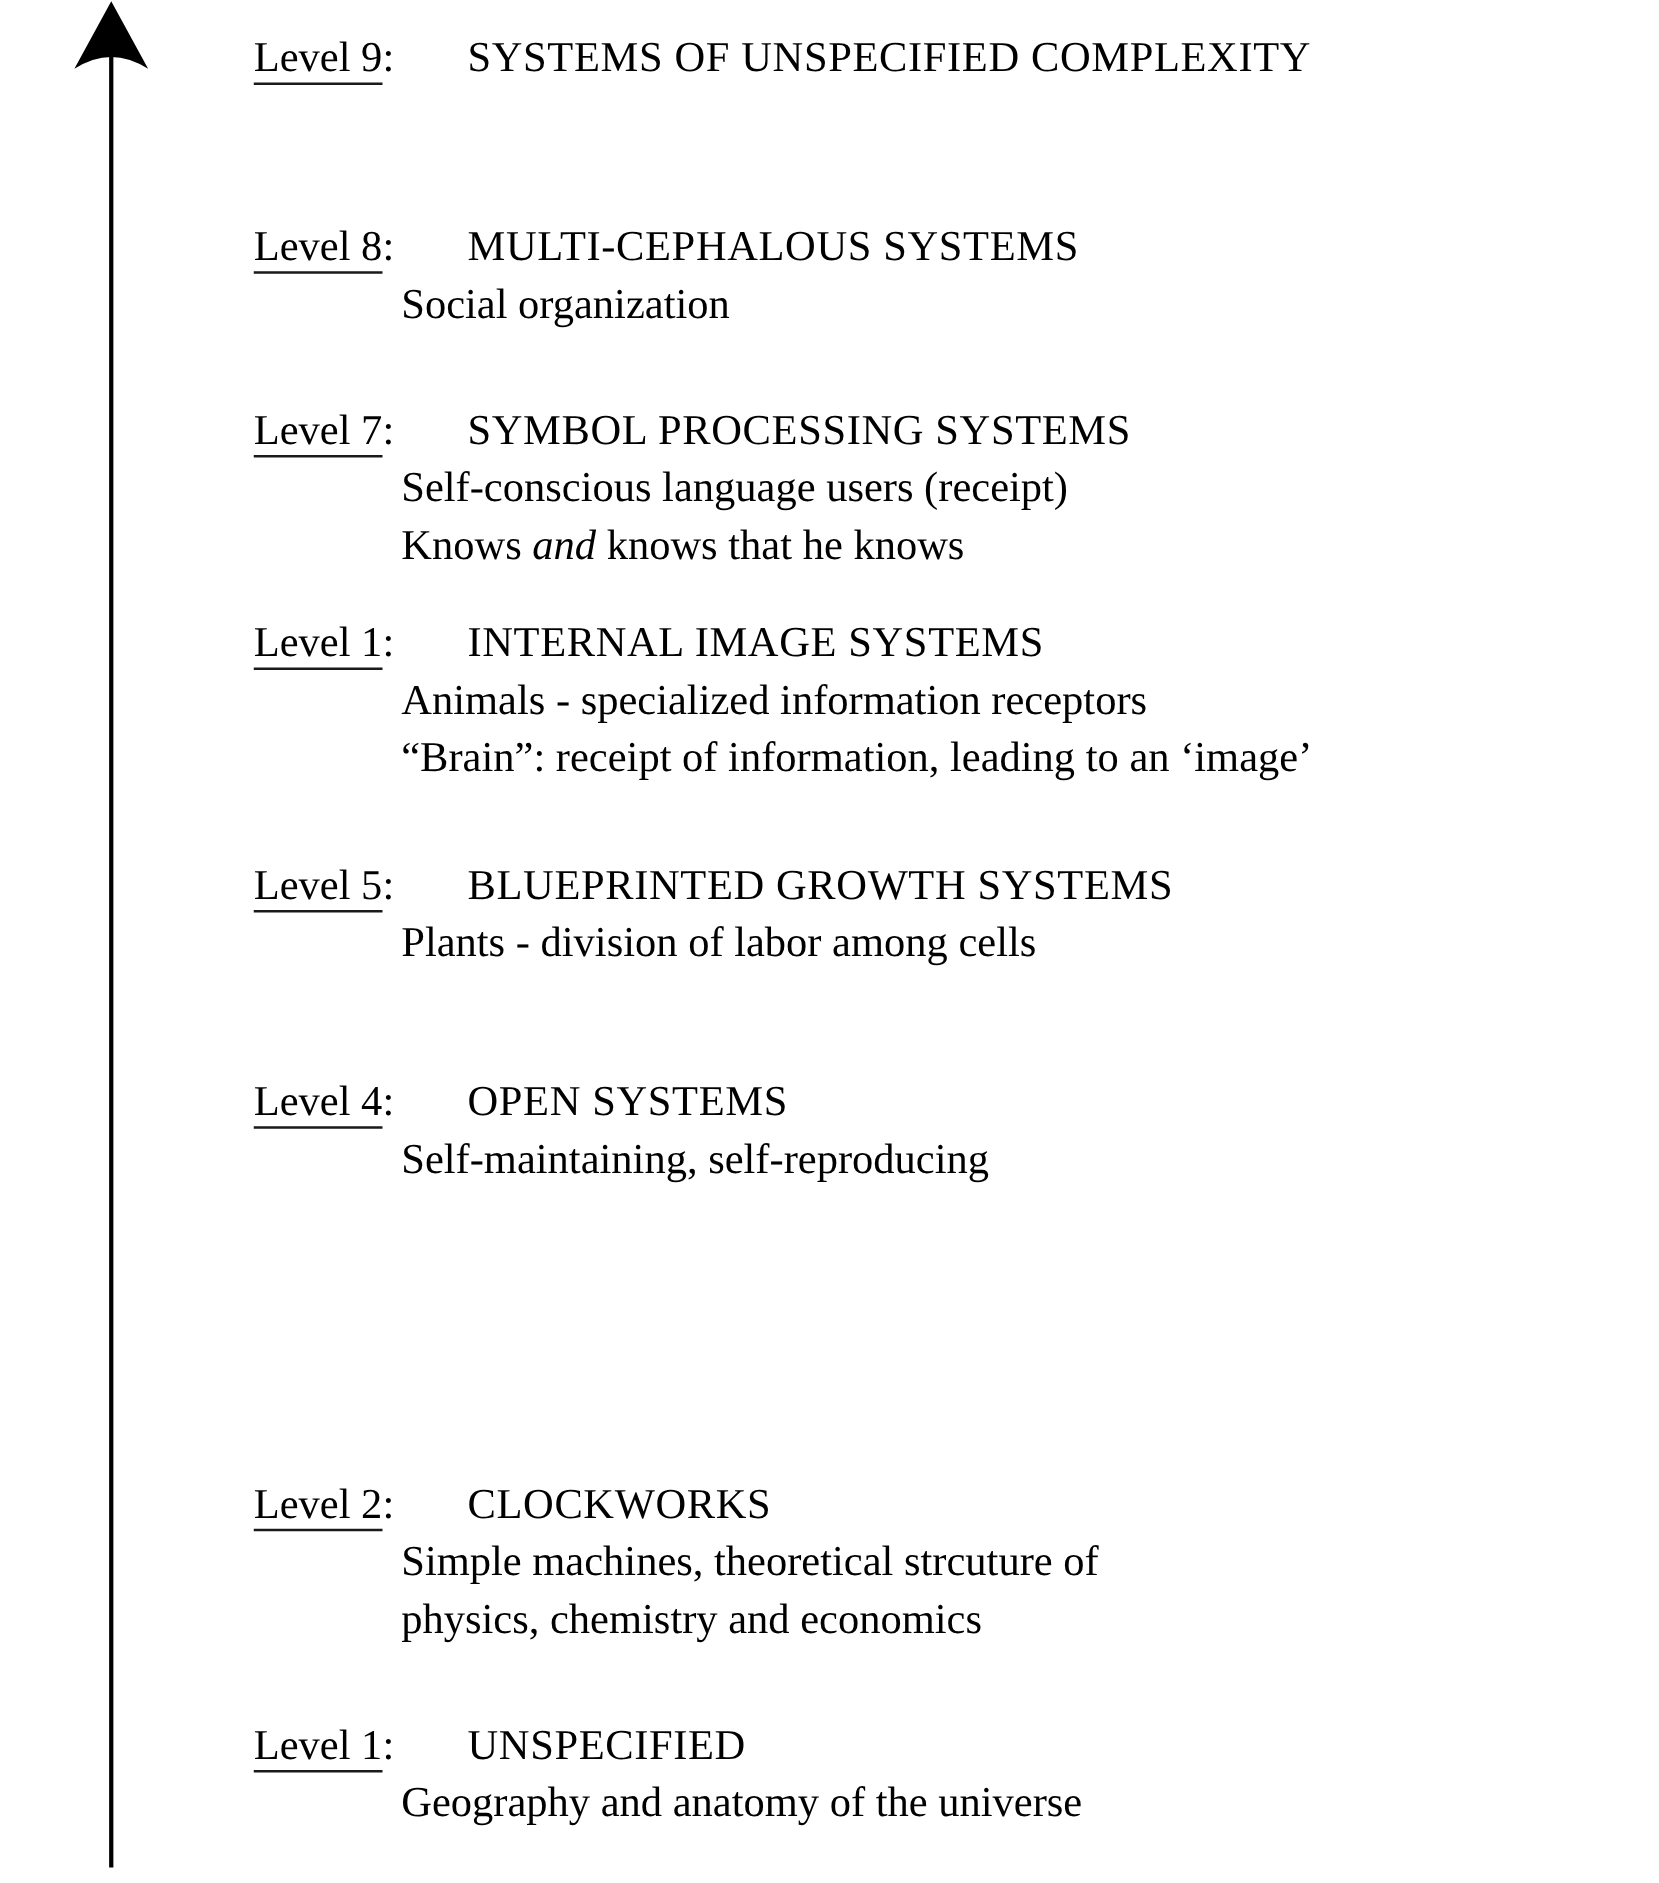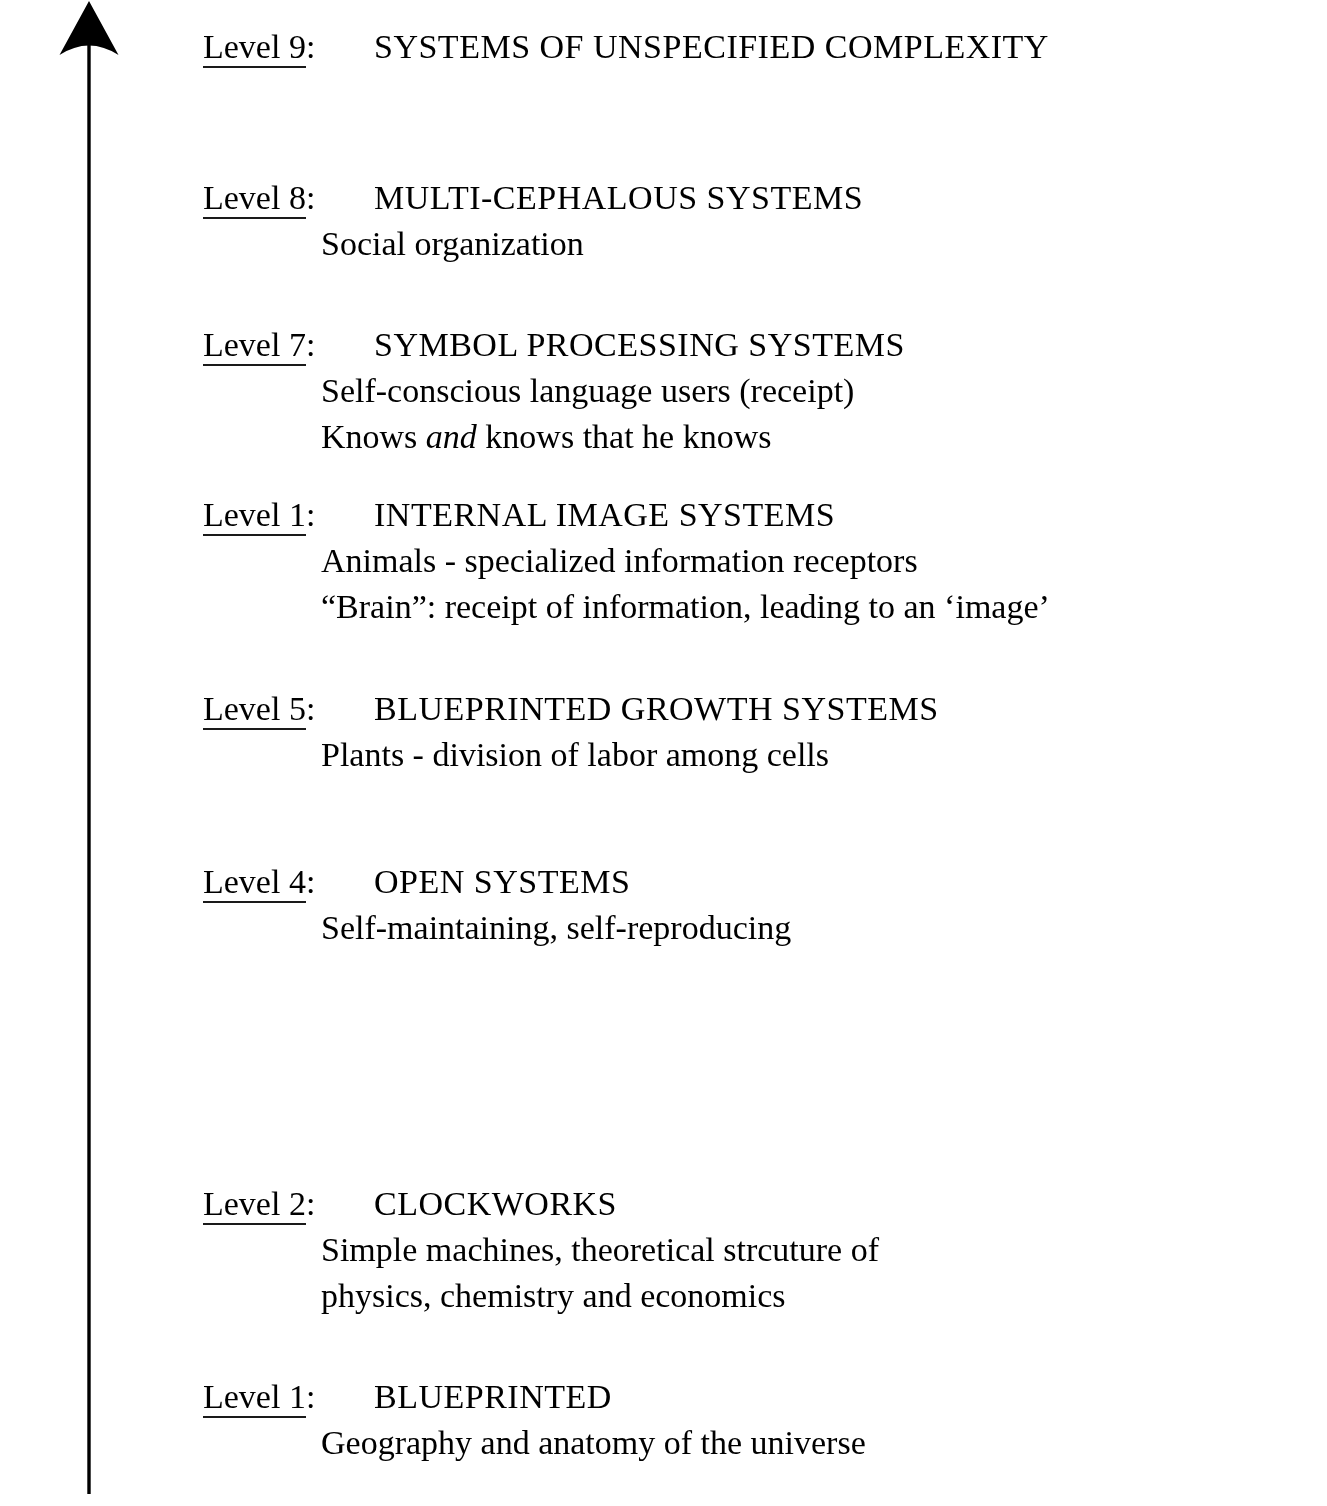--- a/index.html
+++ b/index.html
@@ -138,20 +138,20 @@
     </div>
     <div class="subs">
       <div class="sub">Simple machines, theoretical strcuture of</div>
       <div class="sub">physics, chemistry and economics</div>
     </div>
   </div>
 
   <div class="level" style="top:1374px">
     <div class="head-row">
       <span class="label"><span class="ul">Level 1</span><span>:</span></span>
-      <span class="title">BLUEPRINTED</span>
+      <span class="title">UNSPECIFIED</span>
     </div>
     <div class="subs">
       <div class="sub">Geography and anatomy of the universe</div>
     </div>
   </div>
 
 </div>
 
 </body></html>

